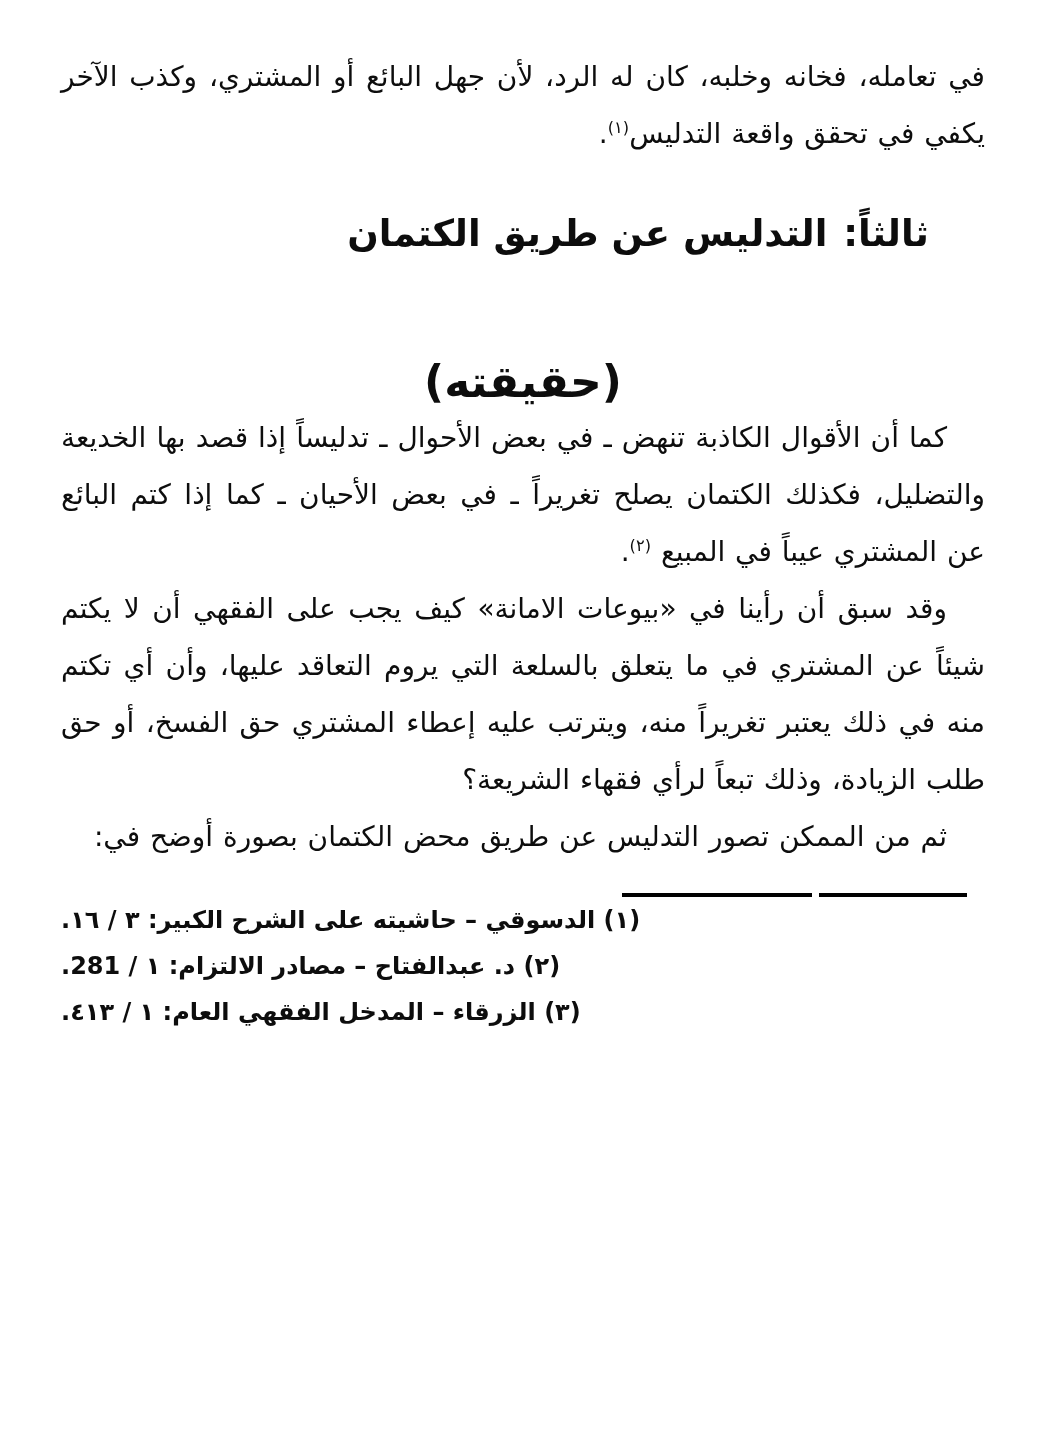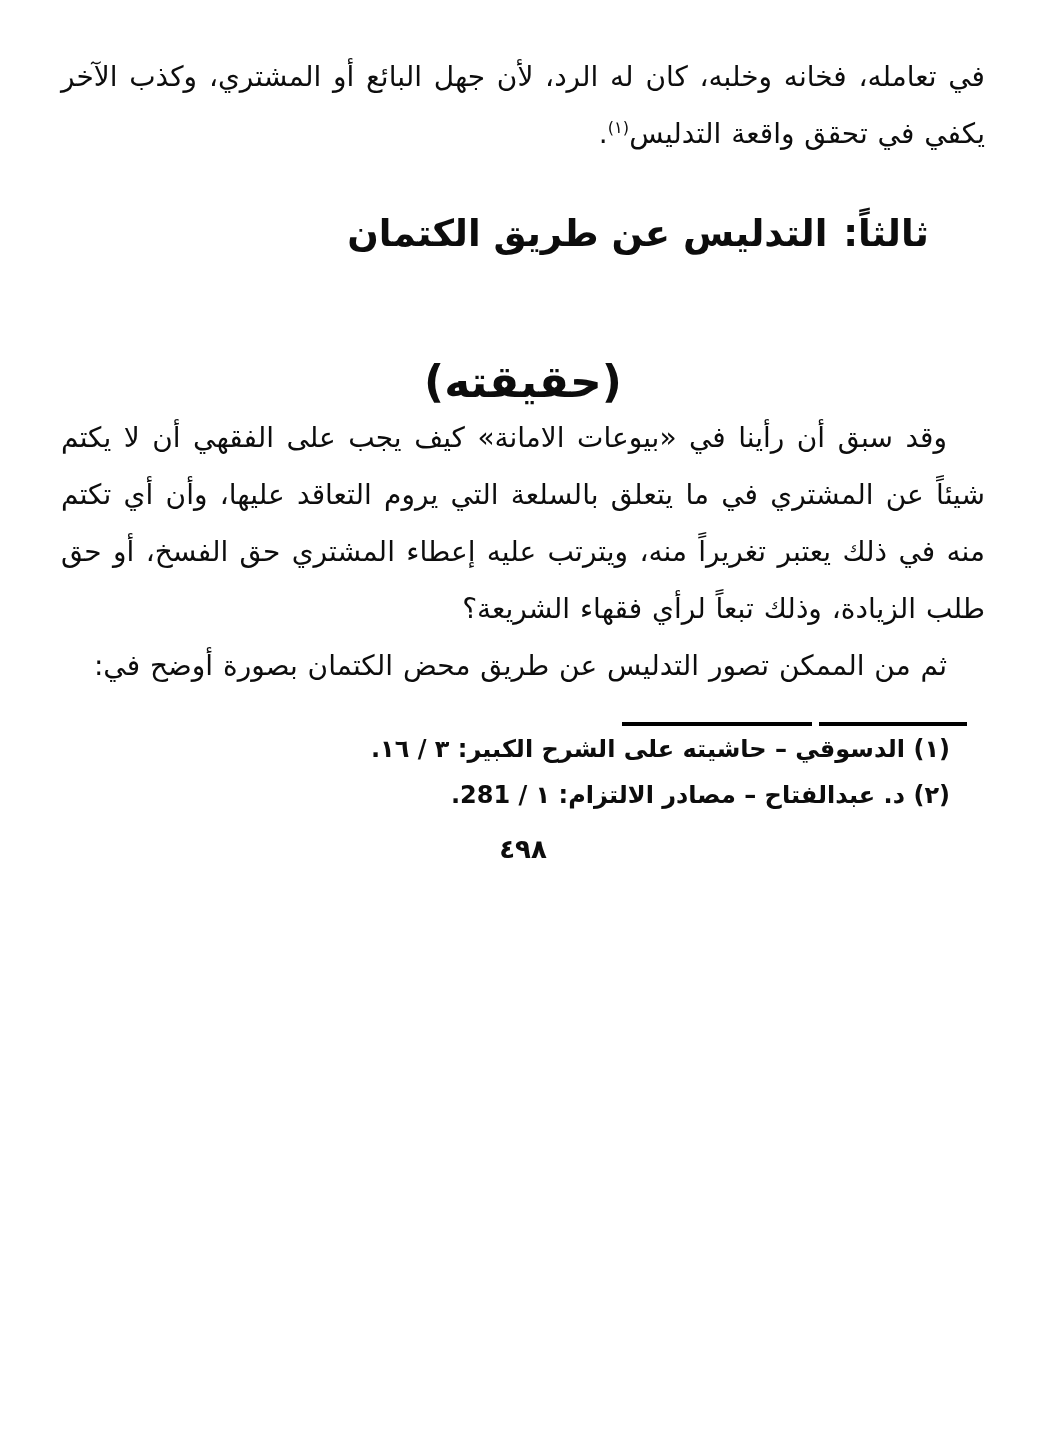--- a/index.html
+++ b/index.html
@@ -66,49 +66,51 @@
     height: 4px;
     margin-right: 18px;
     background: linear-gradient(to left, #000 0 43%, transparent 43% 45%, #000 45% 100%);
   }
   .footnotes p.fn {
     margin: 0;
     padding-right: 35px;
     font-size: 24px;
     line-height: 46px;
     font-weight: bold;
-    text-align: right;
+    text-align: left;
   }
   .footnotes { padding-top: 6px; }
   .pagenum {
     margin-top: 16px;
     text-align: center;
     font-size: 26px;
     font-weight: bold;
   }
 </style>
 </head>
 <body>
 
 <div class="page">
 
   <p class="body intro"><span>في تعامله، فخانه وخلبه، كان له الرد، لأن جهل البائع أو المشتري، وكذب الآخر يكفي في تحقق واقعة التدليس</span><sup class="fnref">(١)</sup><span>.</span></p>
 
   <h1 class="heading"><span class="prefix">ثالثاً:</span><span>التدليس عن طريق الكتمان</span></h1>
 
   <h2 class="subheading sub-reality">(حقيقته)</h2>
 
+  <p class="body indent p-first"><span>كما أن الأقوال الكاذبة تنهض ـ في بعض الأحوال ـ تدليساً إذا قصد بها الخديعة والتضليل، فكذلك الكتمان يصلح تغريراً ـ في بعض الأحيان ـ كما إذا كتم البائع عن المشتري عيباً في المبيع </span><sup class="fnref">(٢)</sup><span>.</span></p>
 
   <p class="body indent">وقد سبق أن رأينا في «بيوعات الامانة» كيف يجب على الفقهي أن لا يكتم شيئاً عن المشتري في ما يتعلق بالسلعة التي يروم التعاقد عليها، وأن أي تكتم منه في ذلك يعتبر تغريراً منه، ويترتب عليه إعطاء المشتري حق الفسخ، أو حق طلب الزيادة، وذلك تبعاً لرأي فقهاء الشريعة؟</p>
 
   <p class="body indent">ثم من الممكن تصور التدليس عن طريق محض الكتمان بصورة أوضح في:</p>
 
 
 
   <div class="footnotes">
     <div class="fnrule"></div>
     <p class="fn">(١) الدسوقي – حاشيته على الشرح الكبير: ٣ / ١٦.</p>
     <p class="fn">(٢) د. عبدالفتاح – مصادر الالتزام: ١ / 281.</p>
+    <p class="fn">(٣) الزرقاء – المدخل الفقهي العام: ١ / ٤١٣.</p>
   </div>
 
   <div class="pagenum">٤٩٨</div>
 
 </div>
 
 </body></html>

